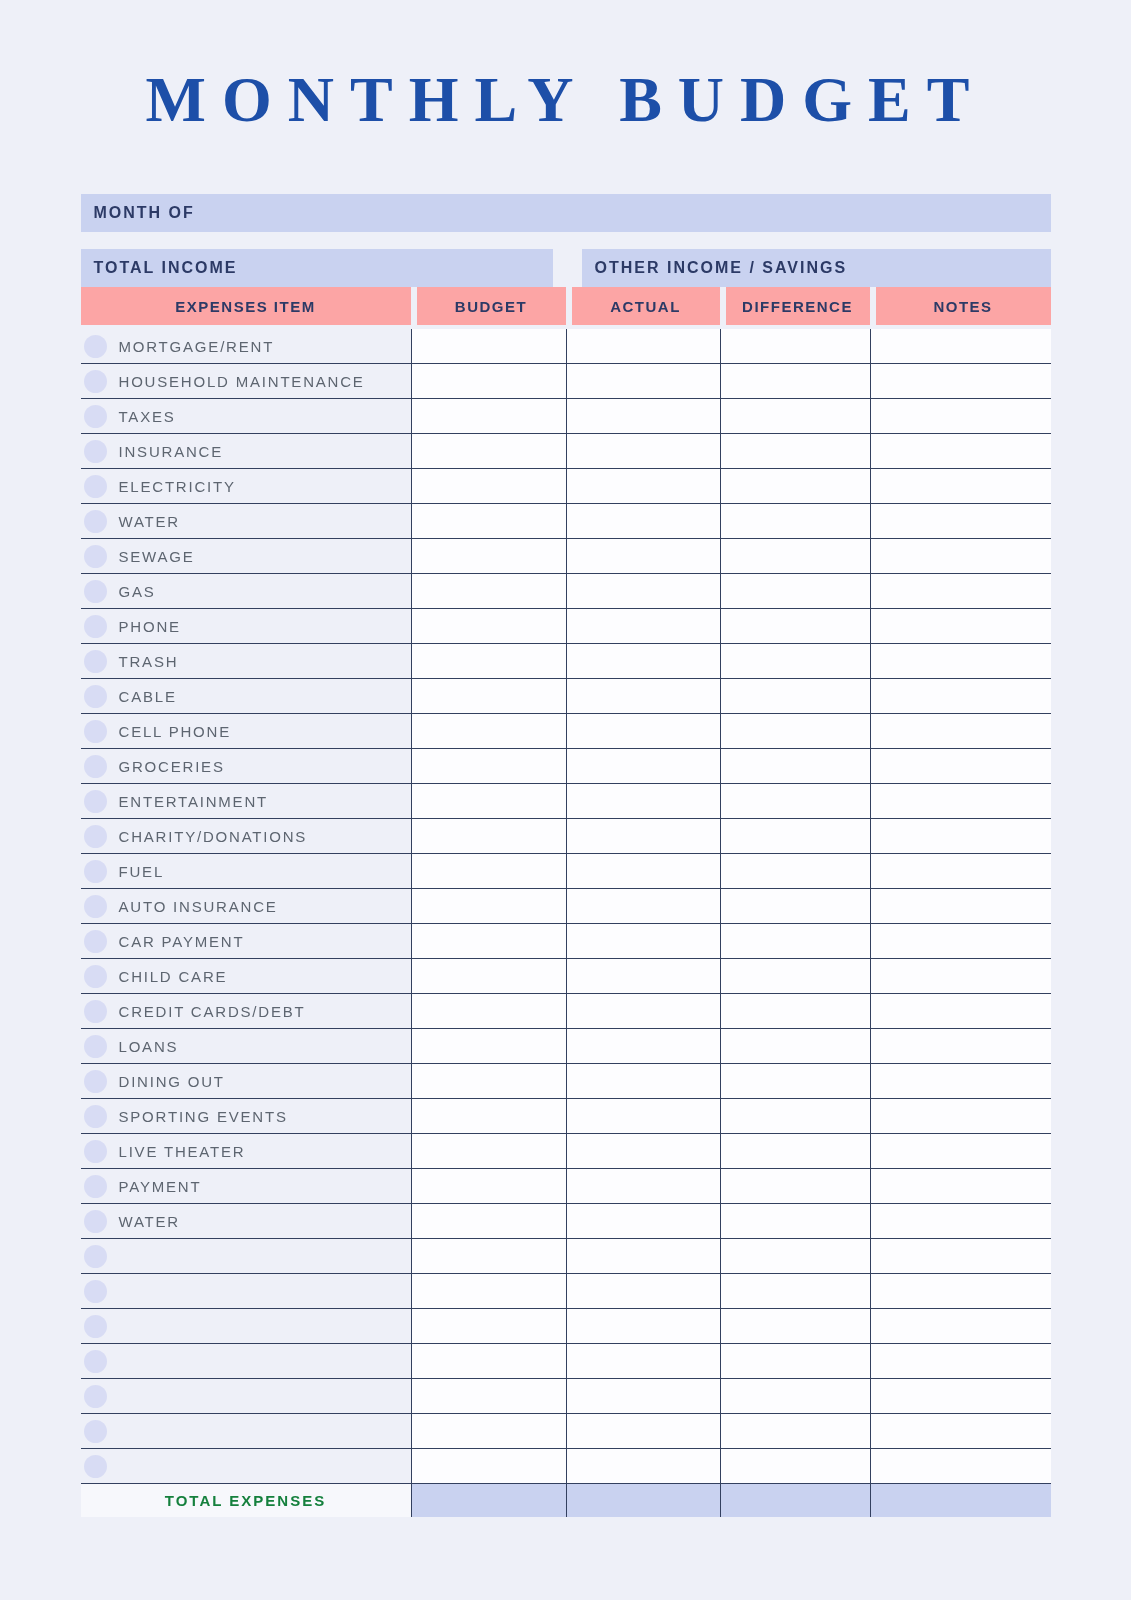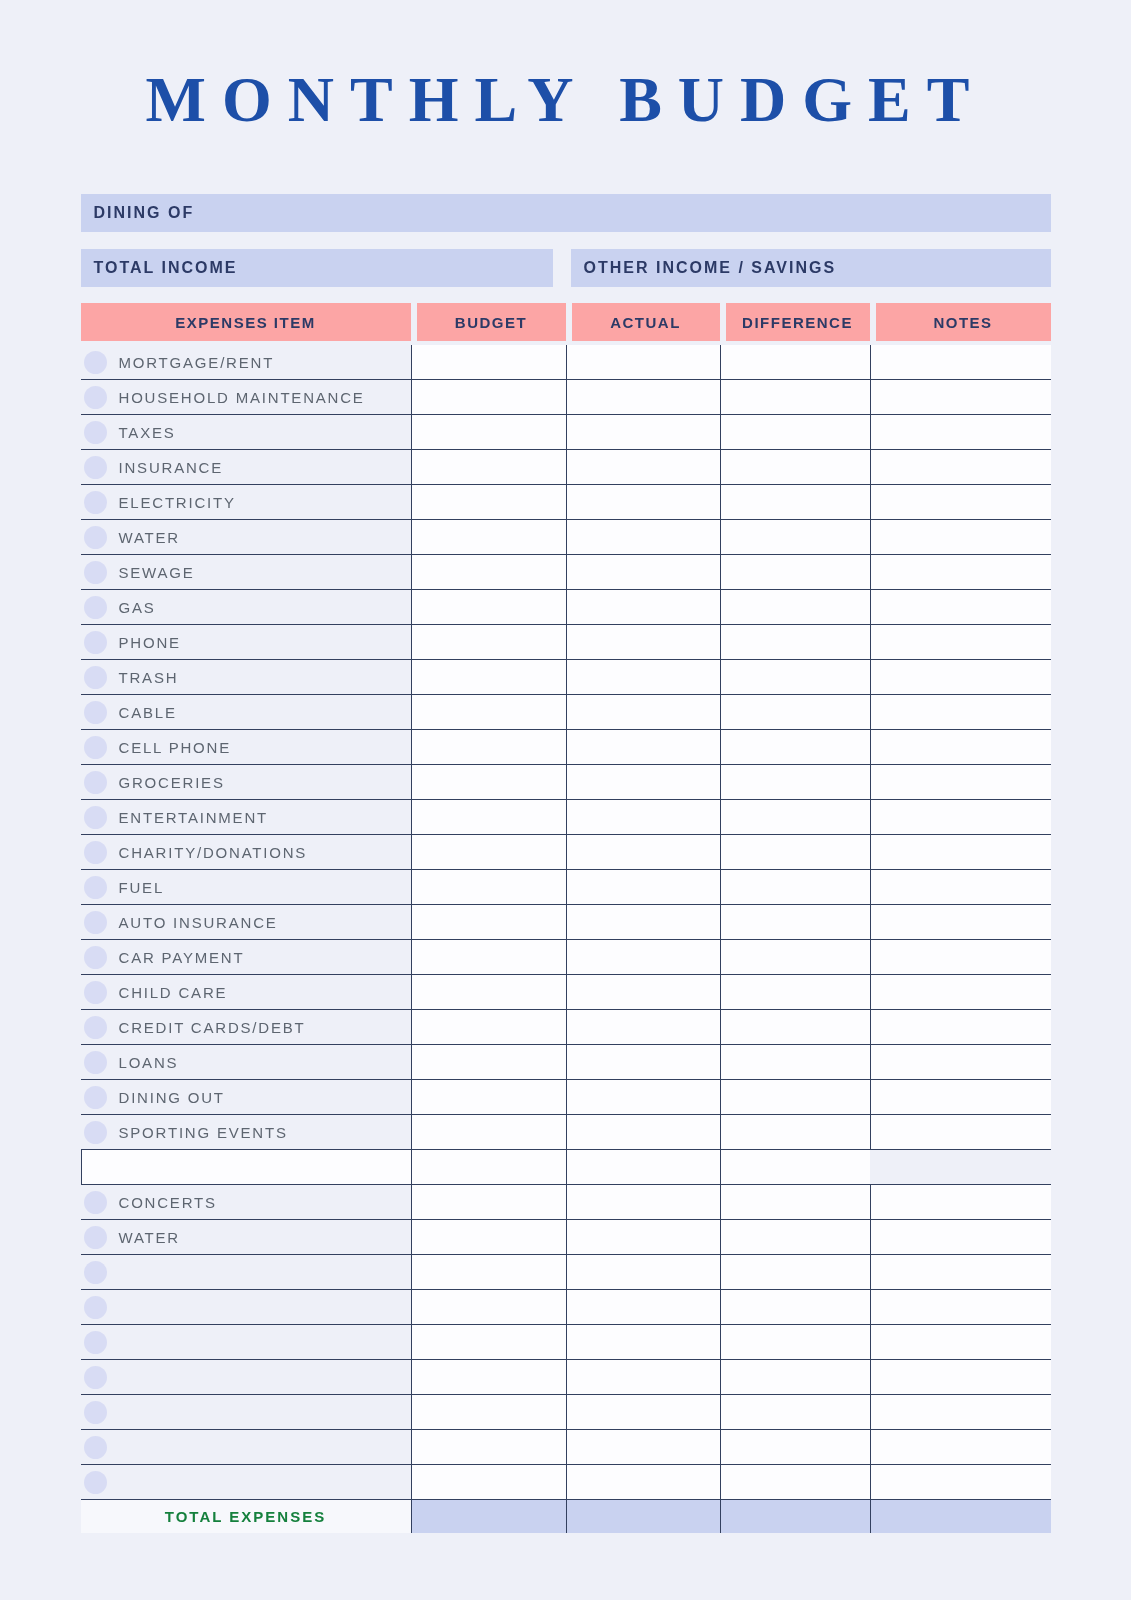--- a/index.html
+++ b/index.html
@@ -40,22 +40,21 @@
     padding-left: 13px;
     box-sizing: border-box;
     font-weight: bold;
     font-size: 16px;
     letter-spacing: 2px;
     color: #2c3a66;
   }
   .month-bar { width: 100%; margin-bottom: 17px; }
   .income-row {
     display: flex;
-    gap: 18px;
-    margin-bottom: 16px;
+    gap: 29px;
     justify-content: center;
   }
   .income-bar-left { width: 472px; flex: 0 0 auto; }
   .income-bar-right { flex: 1 1 auto; }
 
   .grid-cols {
     display: grid;
     grid-template-columns: 330px 155px 154px 150px 181px;
   }
   .thead .th {
@@ -121,21 +120,21 @@
 </style>
 </head>
 <body>
 
 <div class="page">
   <div class="content">
 
     <div class="title">MONTHLY BUDGET</div>
 
     <div class="bar month-bar">
-      <span>DINING OF</span>
+      <span>MONTH OF</span>
     </div>
 
     <div class="income-row">
       <div class="bar income-bar-left">
         <span>TOTAL  INCOME</span>
       </div>
       <div class="bar income-bar-right">
         <span>OTHER INCOME / SAVINGS</span>
       </div>
     </div>
@@ -375,29 +374,33 @@
     <div class="td item-cell">
       <span class="bullet"></span>
       <span class="item-label">SPORTING EVENTS</span>
     </div>
     <div class="td data-cell"></div>
     <div class="td data-cell"></div>
     <div class="td data-cell"></div>
     <div class="td data-cell"></div>
   </div>
           <div class="trow grid-cols">
-    <div class="td data-cell"></div>
-    <div class="td data-cell"></div>
-    <div class="td data-cell"></div>
-    <div class="td data-cell"></div>
-  </div>
-          <div class="trow grid-cols">
-    <div class="td item-cell">
-      <span class="bullet"></span>
-      <span class="item-label">CONCERTS</span>
+    <div class="td item-cell">
+      <span class="bullet"></span>
+      <span class="item-label">LIVE THEATER</span>
+    </div>
+    <div class="td data-cell"></div>
+    <div class="td data-cell"></div>
+    <div class="td data-cell"></div>
+    <div class="td data-cell"></div>
+  </div>
+          <div class="trow grid-cols">
+    <div class="td item-cell">
+      <span class="bullet"></span>
+      <span class="item-label">PAYMENT</span>
     </div>
     <div class="td data-cell"></div>
     <div class="td data-cell"></div>
     <div class="td data-cell"></div>
     <div class="td data-cell"></div>
   </div>
           <div class="trow grid-cols">
     <div class="td item-cell">
       <span class="bullet"></span>
       <span class="item-label">WATER</span>

